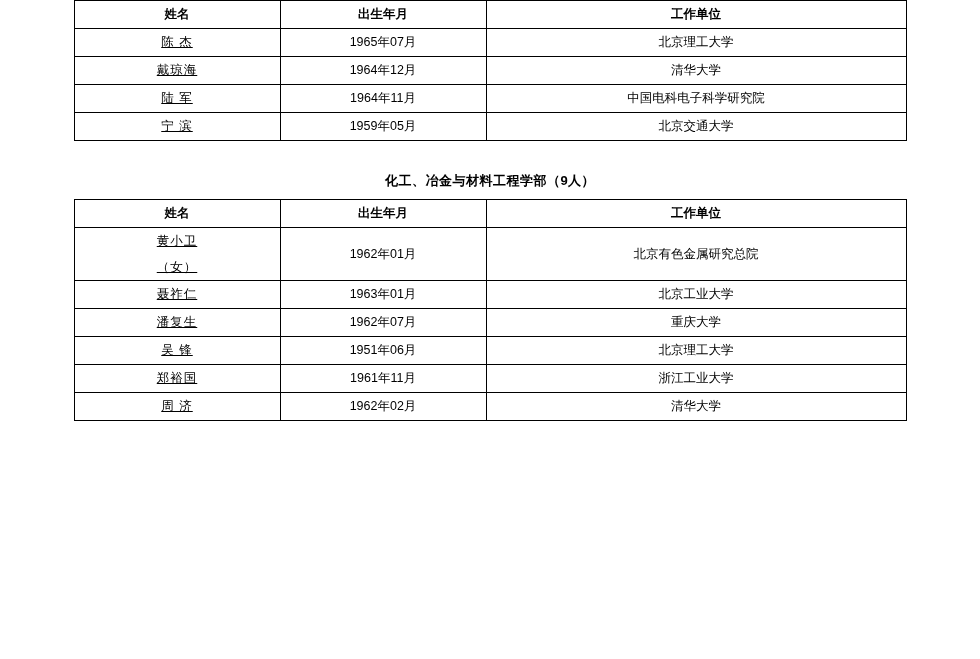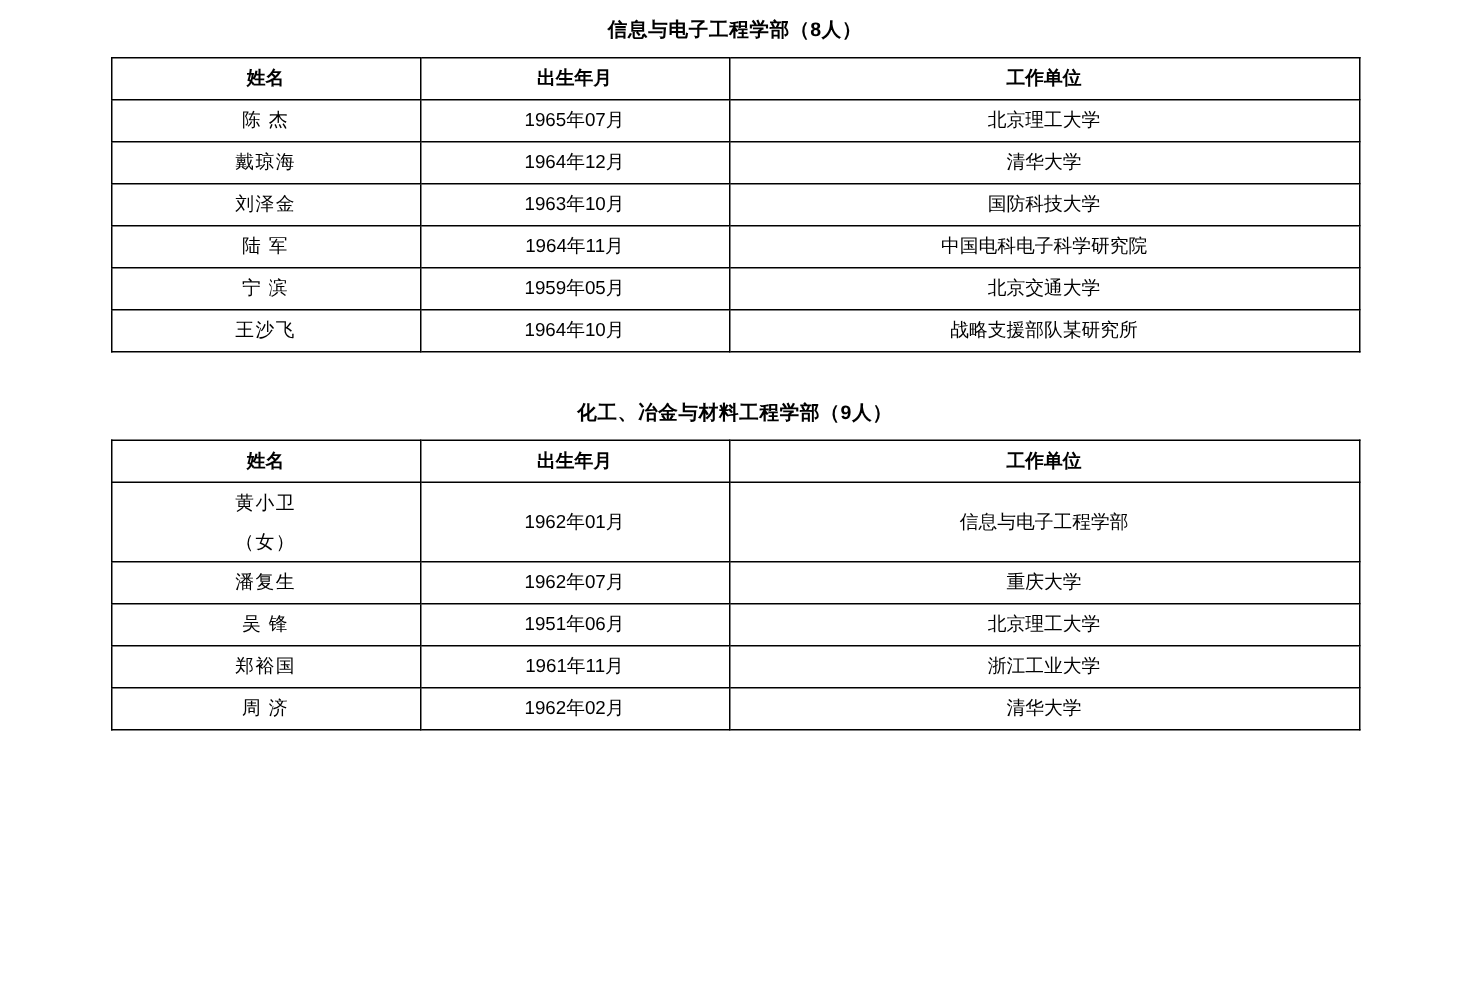--- a/index.html
+++ b/index.html
@@ -56,36 +56,35 @@
     font-weight: bold;
     font-size: 12.5px;
   }
   table.roster td {
     height: 27px;
   }
   col.c-name { width: 206px; }
   col.c-birth { width: 206px; }
   col.c-org   { width: 420px; }
 
-  .name-cell { letter-spacing: 1px; }
+  .name-cell { letter-spacing: 1px; text-decoration: underline; }
   .two-line {
     height: 54px;
   }
   .two-line .ln {
     display: block;
     line-height: 26px;
   }
 </style>
 </head>
 <body>
 
 <div class="page">
 
   <div class="section">
-    <div class="section-title sec1-title">信息与电子工程学部（8人）</div>
     <table class="roster">
       <colgroup>
         <col class="c-name">
           <col class="c-birth">
           <col class="c-org">
       </colgroup>
       <thead>
         <tr>
           <th>姓名</th>
           <th>出生年月</th>
@@ -97,38 +96,28 @@
           <td class="name-cell">陈 杰</td>
           <td>1965年07月</td>
           <td>北京理工大学</td>
         </tr>
         <tr>
           <td class="name-cell">戴琼海</td>
           <td>1964年12月</td>
           <td>清华大学</td>
         </tr>
         <tr>
-          <td class="name-cell">刘泽金</td>
-          <td>1963年10月</td>
-          <td>国防科技大学</td>
-        </tr>
-        <tr>
           <td class="name-cell">陆 军</td>
           <td>1964年11月</td>
           <td>中国电科电子科学研究院</td>
         </tr>
         <tr>
           <td class="name-cell">宁 滨</td>
           <td>1959年05月</td>
           <td>北京交通大学</td>
-        </tr>
-        <tr>
-          <td class="name-cell">王沙飞</td>
-          <td>1964年10月</td>
-          <td>战略支援部队某研究所</td>
         </tr>
       </tbody>
     </table>
   </div>
 
   <div class="section">
     <div class="section-title sec2-title">化工、冶金与材料工程学部（9人）</div>
     <table class="roster">
       <colgroup>
         <col class="c-name">
@@ -142,21 +131,26 @@
           <th>工作单位</th>
         </tr>
       </thead>
       <tbody>
         <tr>
           <td class="name-cell two-line">
             <span class="ln">黄小卫</span>
             <span class="ln">（女）</span>
           </td>
           <td>1962年01月</td>
-          <td>信息与电子工程学部</td>
+          <td>北京有色金属研究总院</td>
+        </tr>
+        <tr>
+          <td class="name-cell">聂祚仁</td>
+          <td>1963年01月</td>
+          <td>北京工业大学</td>
         </tr>
         <tr>
           <td class="name-cell">潘复生</td>
           <td>1962年07月</td>
           <td>重庆大学</td>
         </tr>
         <tr>
           <td class="name-cell">吴 锋</td>
           <td>1951年06月</td>
           <td>北京理工大学</td>

